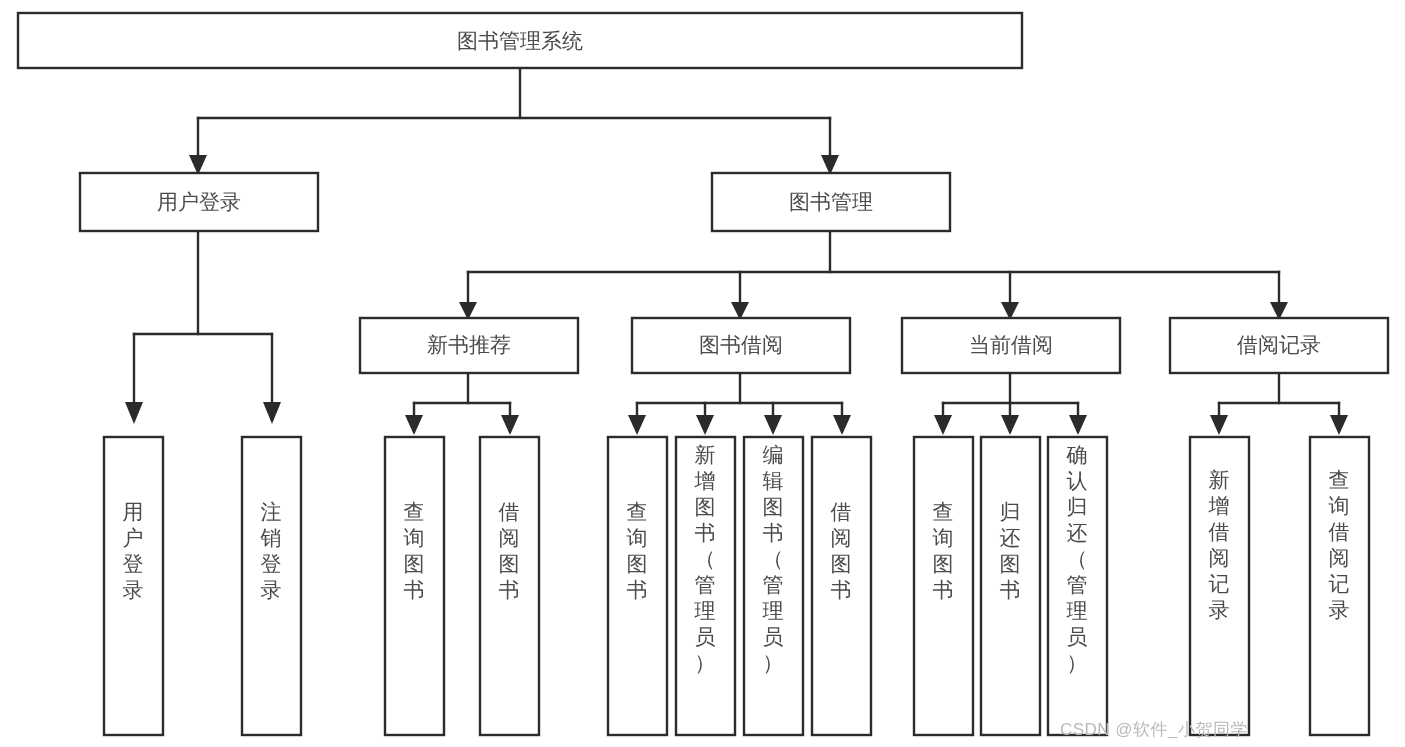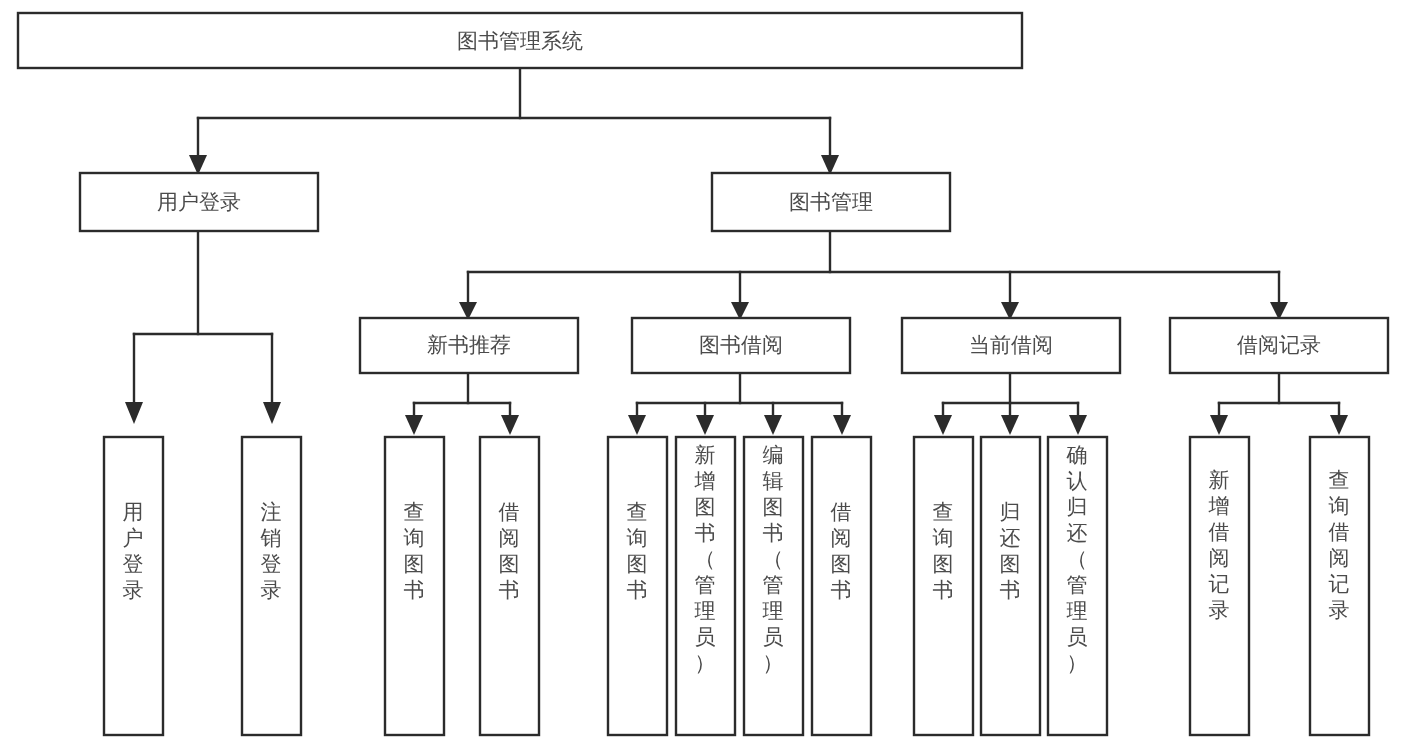--- a/index.html
+++ b/index.html
@@ -256,14 +256,15 @@
 
       <g>
         <rect class="node-rect" x="1310" y="437" width="59" height="298"></rect>
         <text class="node-label-vertical" x="1339" y="487"><tspan x="1339" y="487">查</tspan><tspan x="1339" y="513">询</tspan><tspan x="1339" y="539">借</tspan><tspan x="1339" y="565">阅</tspan><tspan x="1339" y="591">记</tspan><tspan x="1339" y="617">录</tspan></text>
       </g>
 
     </g>
 
   </svg>
 
+  <div class="watermark">CSDN @软件_小贺同学</div>
 
 </div>
 
 </body></html>

